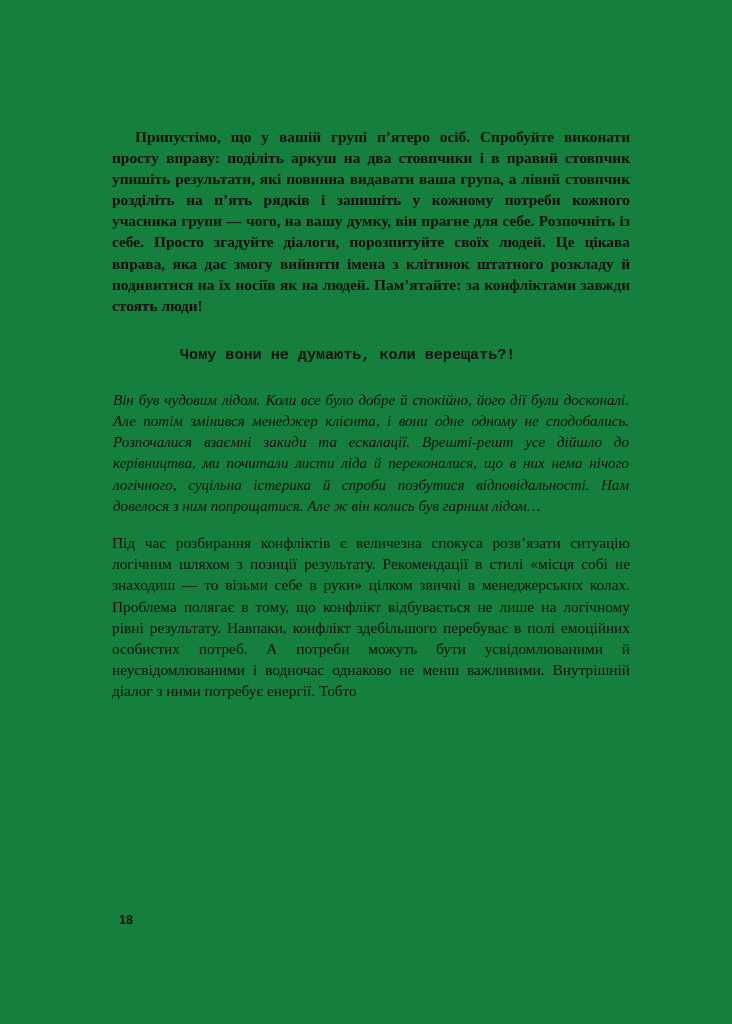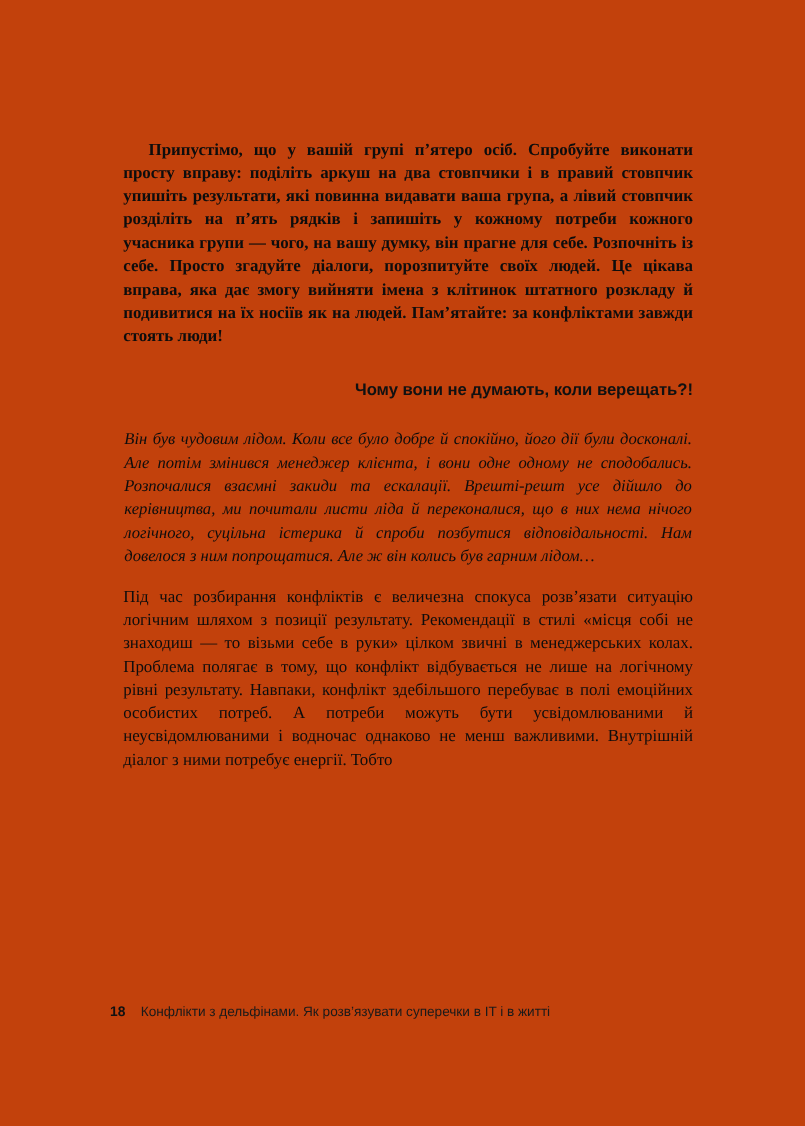--- a/index.html
+++ b/index.html
@@ -16,21 +16,21 @@
     color: #0d0d0d;
     -webkit-font-smoothing: antialiased;
   }
 
   .page {
     position: absolute;
     left: 0;
     top: 0;
     width: 732px;
     height: 1024px;
-    background: #c2410c;
+    background: #15803d;
   }
 
   .content {
     position: absolute;
     left: 112px;
     top: 126px;
     width: 518px;
   }
 
   
@@ -43,28 +43,28 @@
     text-justify: inter-word;
     text-indent: 23px;
     margin: 0;
     letter-spacing: -0.02px;
     word-spacing: 0.1px;
     hyphens: manual;
   }
 
   
   .section-heading {
-    font-family: Liberation Sans, sans-serif;
+    font-family: Liberation Mono, monospace;
     font-weight: bold;
     font-size: 15.2px;
     line-height: 20px;
     color: #111111;
     margin: 0;
     padding: 0;
-    text-align: right;
+    text-align: left;
     text-indent: 68px;
     letter-spacing: -0.05px;
   }
 
   .heading-block {
     margin-top: 29px;
     margin-bottom: 0;
   }
 
   
@@ -99,21 +99,21 @@
     hyphens: manual;
   }
 
   .body-block {
     margin-top: 15px;
   }
 
   
   .footer {
     position: absolute;
-    left: 100px;
+    left: 119px;
     top: 912px;
     width: 520px;
     display: flex;
     align-items: flex-start;
     gap: 0;
   }
 
   .folio {
     font-family: "Liberation Sans", "DejaVu Sans", sans-serif;
     font-weight: bold;
@@ -152,16 +152,15 @@
     </div>
 
     <div class="body-block">
       <p class="para-body">Під час розбирання конфліктів є величезна спокуса розв’язати ситуацію логічним шляхом з позиції результату. Рекомендації в стилі «місця собі не знаходиш — то візьми себе в руки» цілком звичні в менеджерських колах. Проблема полягає в тому, що конфлікт відбувається не лише на логічному рівні результату. Навпаки, конфлікт здебільшого перебуває в полі емоційних особистих потреб. А потреби можуть бути усвідомлюваними й неусвідомлюваними і водночас однаково не менш важливими. Внутрішній діалог з ними потребує енергії. Тобто</p>
     </div>
 
   </div>
 
   <div class="footer">
     <span class="folio">18</span>
-    <span class="footer-title">Конфлікти з дельфінами. Як розв’язувати суперечки в IT і в житті</span>
   </div>
 
 </div>
 
 </body></html>

